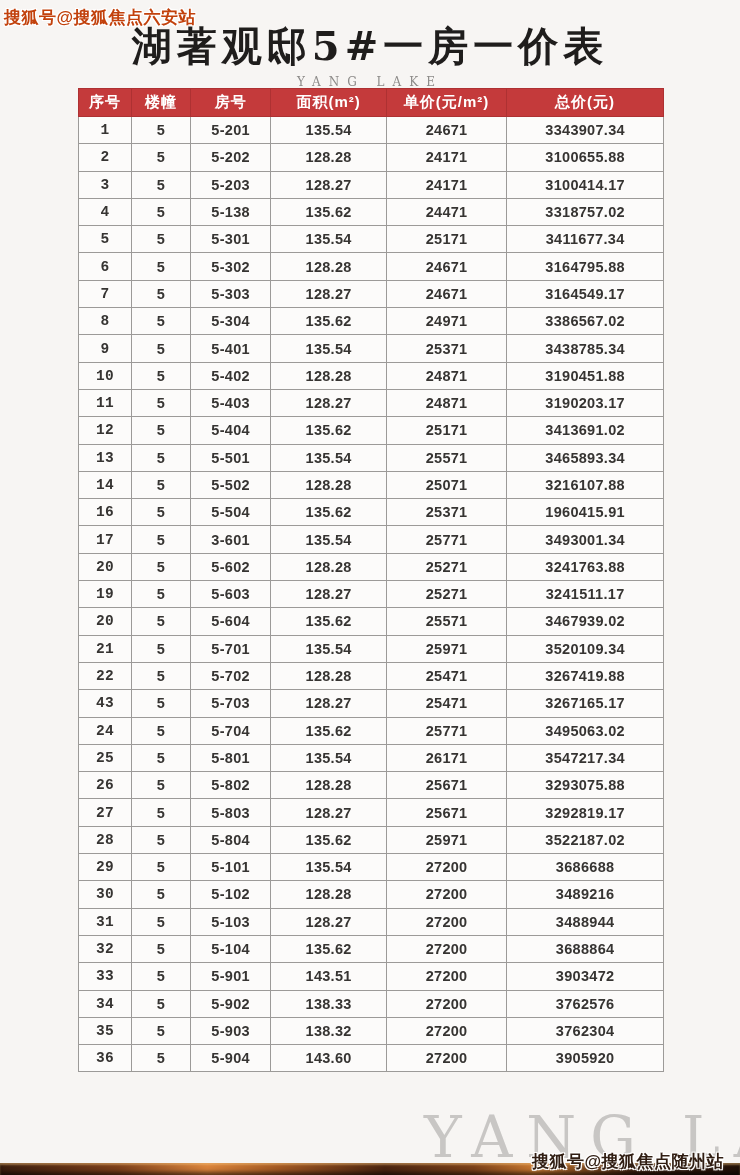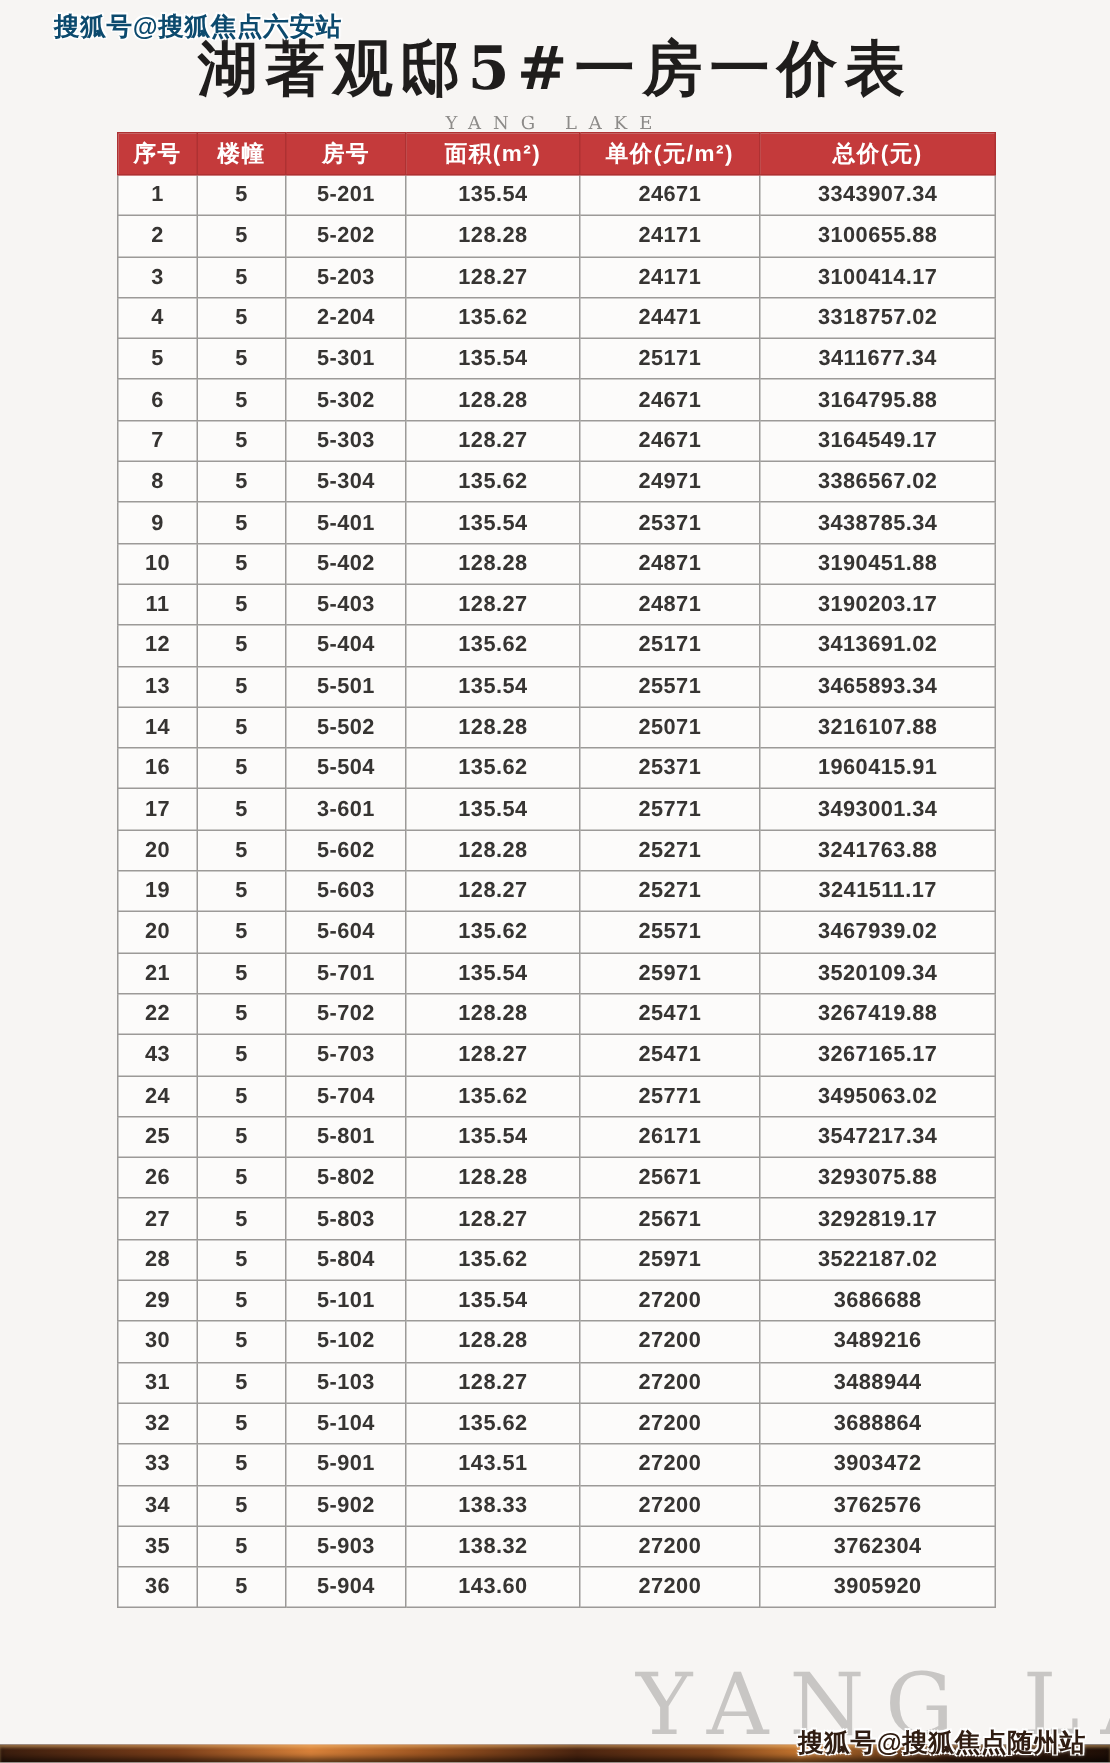--- a/index.html
+++ b/index.html
@@ -24,25 +24,24 @@
     text-align: center;
     font-family: "DejaVu Serif", serif;
     font-size: 12px;
     letter-spacing: 8px;
     color: #8d8b89;
     margin-top: 7px;
   }
   .wm-top {
     position: absolute; top: 6px; left: 4px;
     font-size: 17px; font-weight: bold;
-    color: #0c4a6e;
+    color: #c2410c;
     letter-spacing: 0.5px;
     text-shadow: -1px -1px 0 #fff, 1px -1px 0 #fff, -1px 1px 0 #fff, 1px 1px 0 #fff, 0 0 3px #fff;
     z-index: 6;
-    margin-left: 32px;
   }
   .price-table {
     position: absolute;
     left: 78px; top: 88px;
     width: 586px;
     border-collapse: collapse;
     table-layout: fixed;
     z-index: 2;
   }
   .price-table th {
@@ -60,21 +59,21 @@
     border: 1px solid #9c9a98;
     height: 26.3px;
     padding: 0;
     text-align: center;
     vertical-align: middle;
     font-size: 14.5px;
     font-weight: bold;
     color: #363432;
     letter-spacing: 0.3px;
   }
-  .price-table th:nth-child(1), .price-table td:nth-child(1) { width: 9%; }
+  .price-table th:nth-child(1), .price-table td:nth-child(1) { width: 9%; font-family: Liberation Mono, monospace; }
   .price-table th:nth-child(2), .price-table td:nth-child(2) { width: 10%; }
   .price-table th:nth-child(3), .price-table td:nth-child(3) { width: 13.7%; }
   .price-table th:nth-child(4), .price-table td:nth-child(4) { width: 19.8%; }
   .price-table th:nth-child(5), .price-table td:nth-child(5) { width: 20.6%; }
   .price-table th:nth-child(6), .price-table td:nth-child(6) { width: 26.9%; }
   .brand-big {
     position: absolute;
     left: 424px; bottom: 9px;
     font-family: "DejaVu Serif", serif;
     font-size: 57px;
@@ -146,21 +145,21 @@
         <td>3</td>
         <td>5</td>
         <td>5-203</td>
         <td>128.27</td>
         <td>24171</td>
         <td>3100414.17</td>
       </tr>
       <tr>
         <td>4</td>
         <td>5</td>
-        <td>2-204</td>
+        <td>5-138</td>
         <td>135.62</td>
         <td>24471</td>
         <td>3318757.02</td>
       </tr>
       <tr>
         <td>5</td>
         <td>5</td>
         <td>5-301</td>
         <td>135.54</td>
         <td>25171</td>

